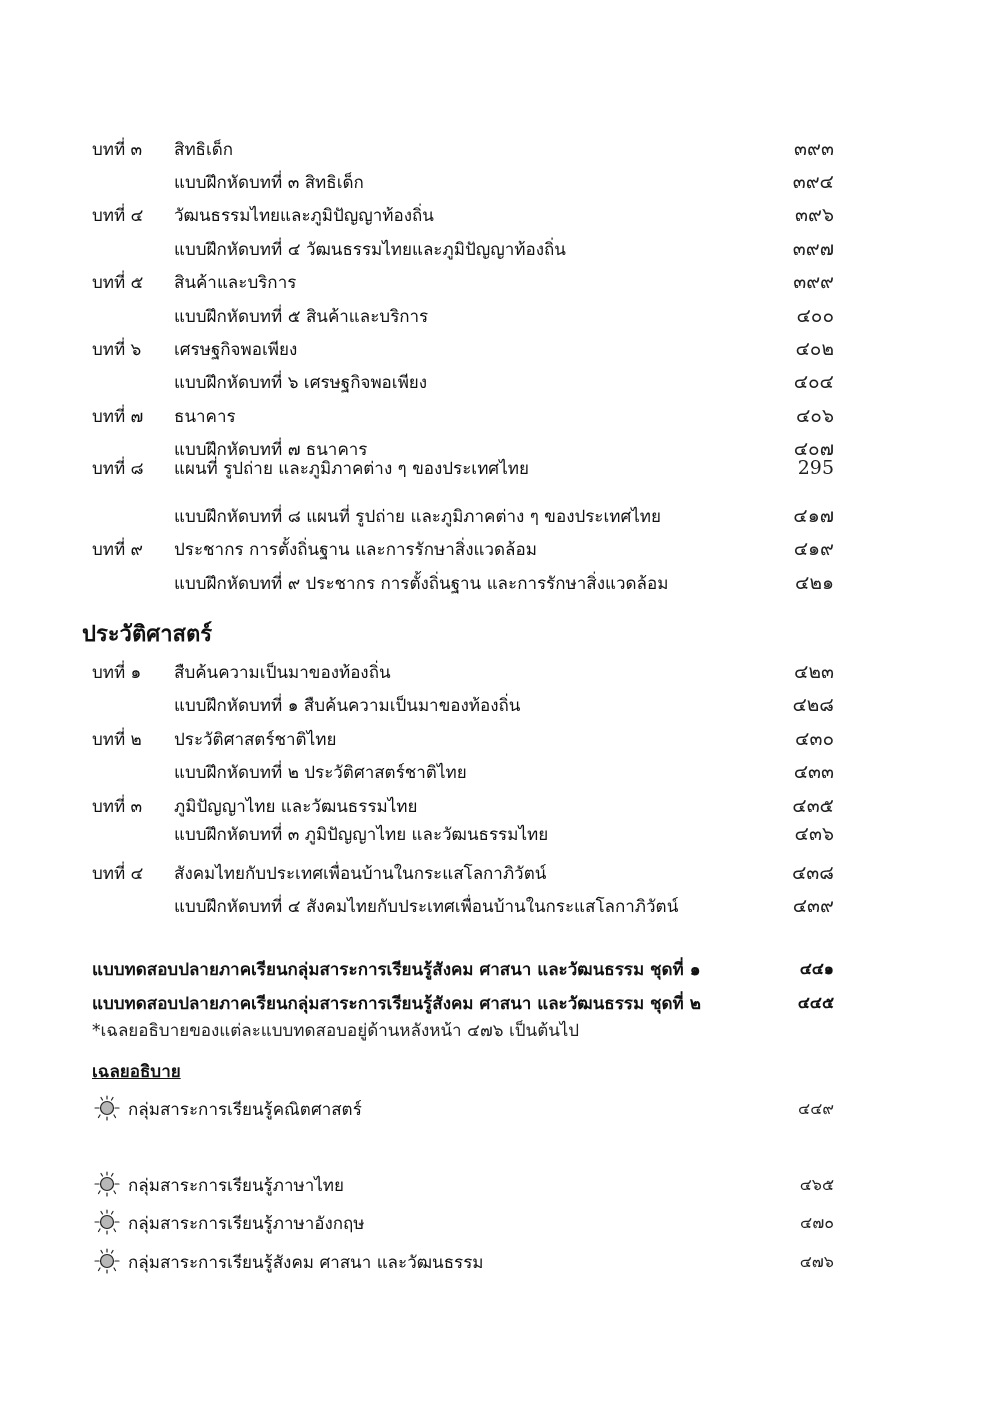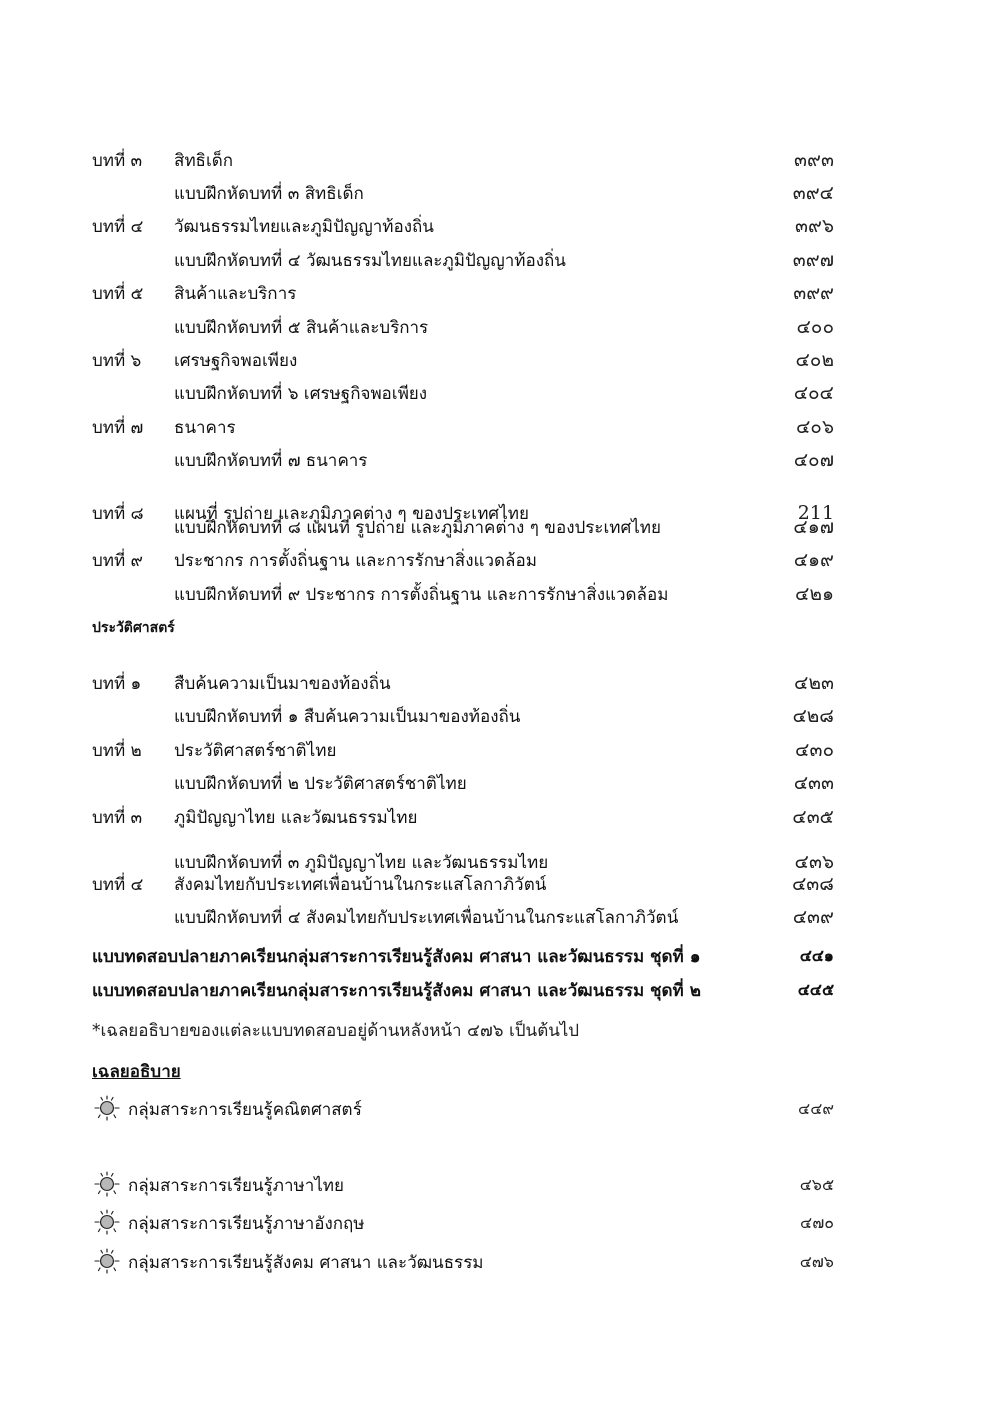--- a/index.html
+++ b/index.html
@@ -4,33 +4,33 @@
   <style>
     html, body { margin: 0; padding: 0; background: #ffffff; }
     body {
       width: 992px; height: 1403px; position: relative; overflow: hidden;
       font-family: "DejaVu Serif", "Liberation Serif", serif;
       color: #111111;
     }
     .page { position: absolute; left: 0; top: 0; width: 992px; height: 1403px; }
     .row {
       position: absolute; left: 92px; width: 742px; height: 30px;
-      display: flex; align-items: center; font-size: 17px; margin-top: 11px;
+      display: flex; align-items: center; font-size: 17px;
     }
     .chap-label { width: 82px; flex: none; }
     .chap-title { flex: 1; white-space: nowrap; }
     .sub .chap-title { padding-left: 82px; }
     .pg { width: 90px; text-align: right; flex: none; font-size: 19px; color: #222; }
     .section-head {
-      position: absolute; left: 92px; font-size: 14px; font-weight: bold;
+      position: absolute; left: 82px; font-size: 22px; font-weight: bold;
       font-family: "DejaVu Sans", "Liberation Sans", sans-serif;
     }
     .exam {
       position: absolute; left: 92px; width: 742px; display: flex; align-items: center;
-      font-family: "DejaVu Sans", "Liberation Sans", sans-serif; font-weight: bold; font-size: 17px;
+      font-family: "DejaVu Sans", "Liberation Sans", sans-serif; font-weight: bold; font-size: 17px; margin-top: 13px;
     }
     .exam .t { flex: 1; white-space: nowrap; }
     .exam .pg { font-size: 16px; font-weight: bold; color: #111; }
     .note {
       position: absolute; left: 92px; font-size: 17px;
       font-family: "DejaVu Sans", "Liberation Sans", sans-serif; color: #222;
     }
     .ans-head {
       position: absolute; left: 92px; font-size: 17px; font-weight: bold; text-decoration: underline;
       font-family: "DejaVu Sans", "Liberation Sans", sans-serif;
@@ -87,24 +87,24 @@
       </div>
     <div class="row" style="top:400px">
         <span class="chap-label">บทที่ ๗</span>
         <span class="chap-title">ธนาคาร</span>
         <span class="pg">๔๐๖</span>
       </div>
     <div class="row sub" style="top:433px">
         <span class="chap-title">แบบฝึกหัดบทที่ ๗ ธนาคาร</span>
         <span class="pg">๔๐๗</span>
       </div>
-    <div class="row" style="top:486px">
+    <div class="row" style="top:452px">
         <span class="chap-label">บทที่ ๘</span>
         <span class="chap-title">แผนที่ รูปถ่าย และภูมิภาคต่าง ๆ ของประเทศไทย</span>
-        <span class="pg">211</span>
+        <span class="pg">295</span>
       </div>
     <div class="row sub" style="top:500px">
         <span class="chap-title">แบบฝึกหัดบทที่ ๘ แผนที่ รูปถ่าย และภูมิภาคต่าง ๆ ของประเทศไทย</span>
         <span class="pg">๔๑๗</span>
       </div>
     <div class="row" style="top:533px">
         <span class="chap-label">บทที่ ๙</span>
         <span class="chap-title">ประชากร การตั้งถิ่นฐาน และการรักษาสิ่งแวดล้อม</span>
         <span class="pg">๔๑๙</span>
       </div>
@@ -132,21 +132,21 @@
       </div>
     <div class="row sub" style="top:756px">
         <span class="chap-title">แบบฝึกหัดบทที่ ๒ ประวัติศาสตร์ชาติไทย</span>
         <span class="pg">๔๓๓</span>
       </div>
     <div class="row" style="top:790px">
         <span class="chap-label">บทที่ ๓</span>
         <span class="chap-title">ภูมิปัญญาไทย และวัฒนธรรมไทย</span>
         <span class="pg">๔๓๕</span>
       </div>
-    <div class="row sub" style="top:835px">
+    <div class="row sub" style="top:818px">
         <span class="chap-title">แบบฝึกหัดบทที่ ๓ ภูมิปัญญาไทย และวัฒนธรรมไทย</span>
         <span class="pg">๔๓๖</span>
       </div>
     <div class="row" style="top:857px">
         <span class="chap-label">บทที่ ๔</span>
         <span class="chap-title">สังคมไทยกับประเทศเพื่อนบ้านในกระแสโลกาภิวัตน์</span>
         <span class="pg">๔๓๘</span>
       </div>
     <div class="row sub" style="top:890px">
         <span class="chap-title">แบบฝึกหัดบทที่ ๔ สังคมไทยกับประเทศเพื่อนบ้านในกระแสโลกาภิวัตน์</span>

